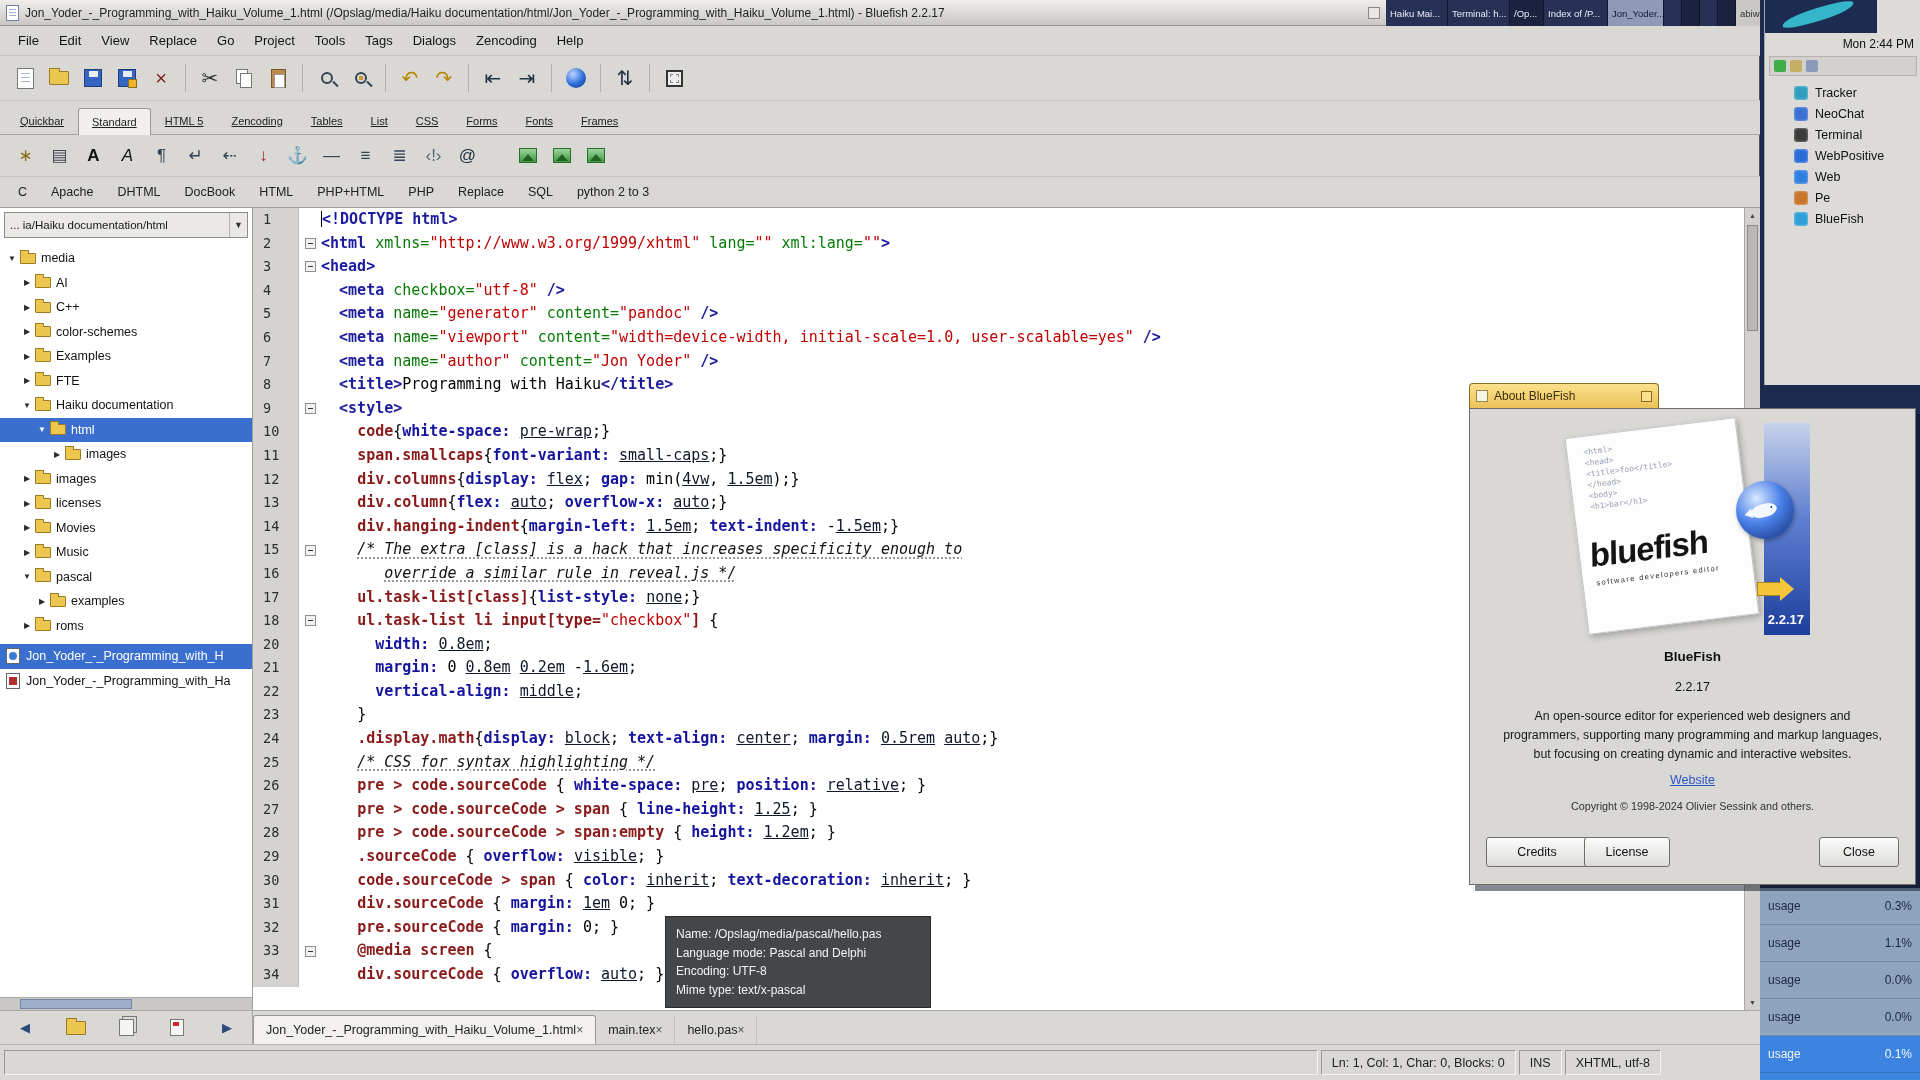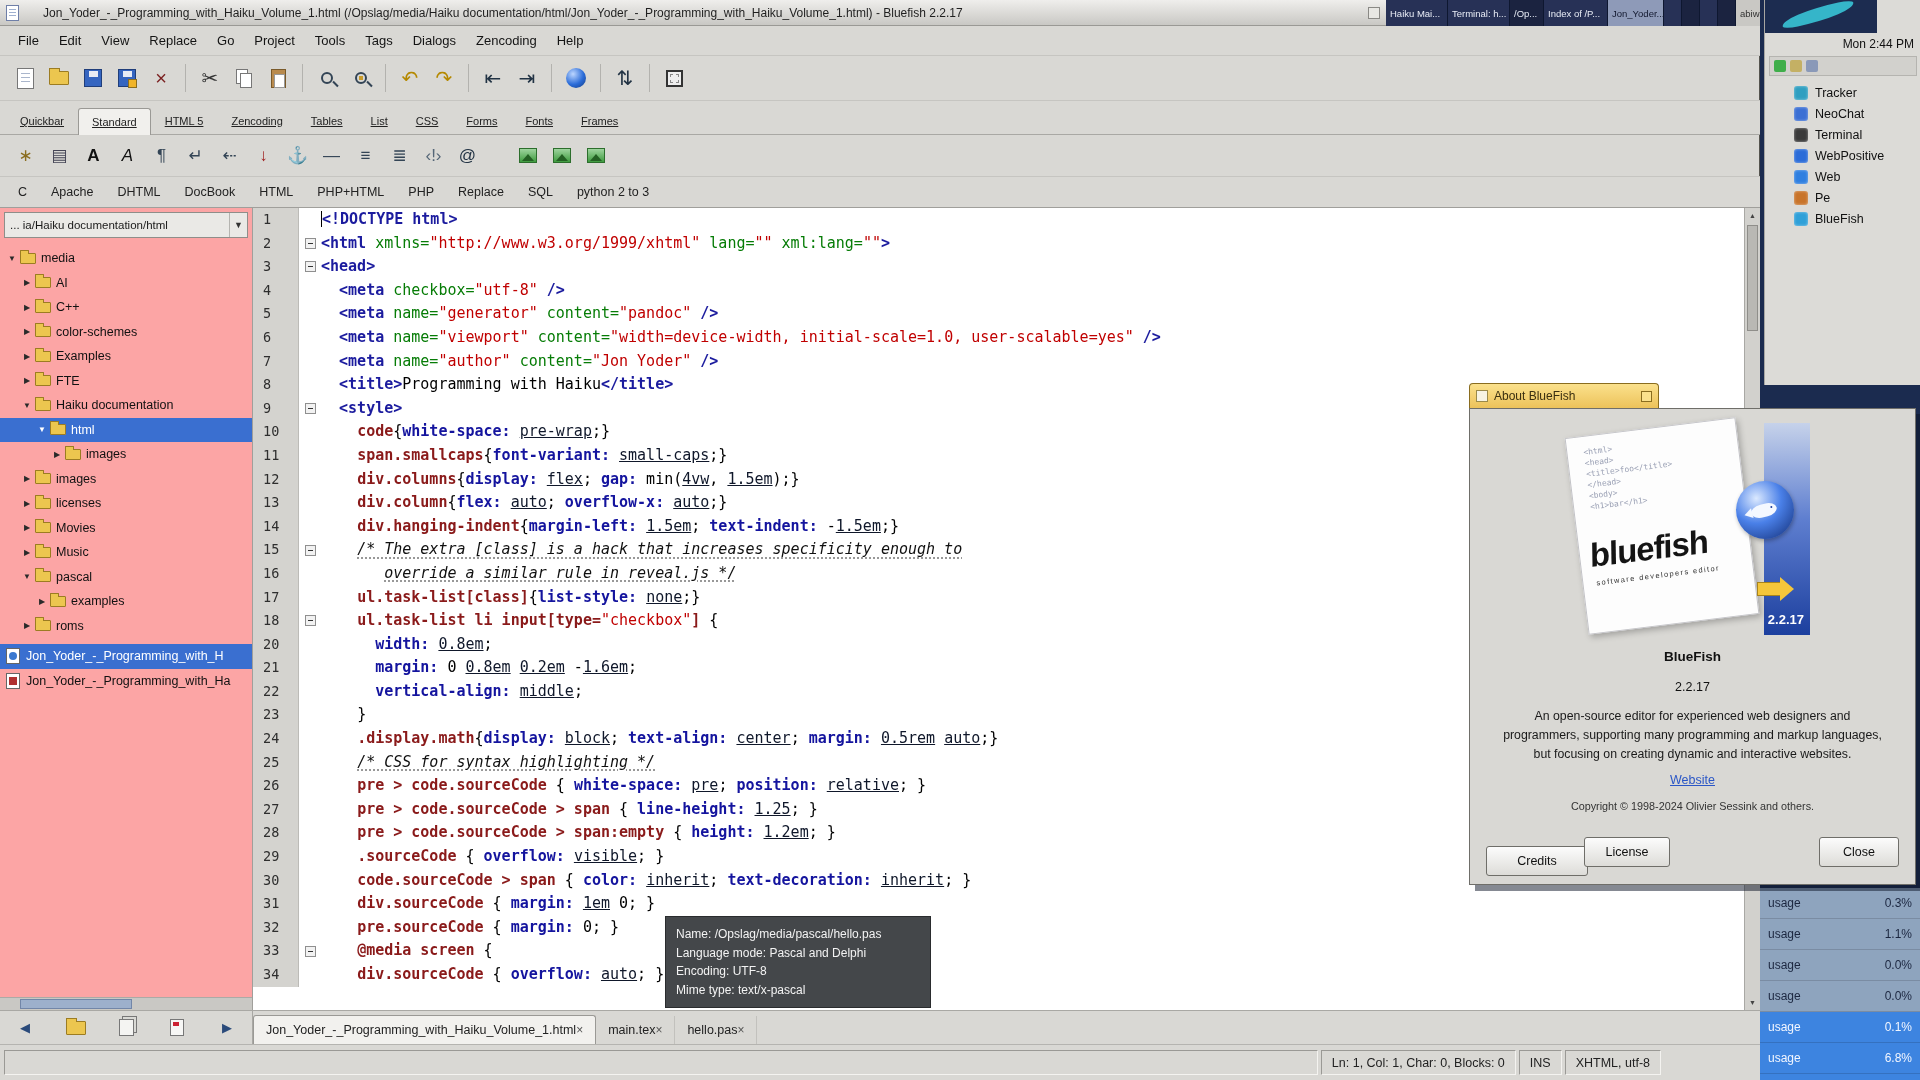--- a/index.html
+++ b/index.html
@@ -3,21 +3,21 @@
 <meta charset="utf-8">
 <style>
   html,body{margin:0;padding:0;overflow:hidden;background:#1b2b4f;width:1920px;height:1080px;
     font-family:"Liberation Sans",sans-serif;-webkit-font-smoothing:antialiased;}
   *{box-sizing:border-box;}
 
   
   .main-window{position:absolute;left:0;top:0;width:1760px;height:1080px;background:#d9d8d4;border-right:1px solid #55544f;z-index:1;}
 
   .titlebar{position:absolute;left:0;top:0;width:1386px;height:26px;background:linear-gradient(#efeeec,#c9c8c4);
-    border-bottom:1px solid #9a9995;display:flex;align-items:center;gap:24px;padding:0 6px;}
+    border-bottom:1px solid #9a9995;display:flex;align-items:center;gap:6px;padding:0 6px;}
   .win-icon{width:13px;height:16px;background:#fff;border:1px solid #6f7fa8;position:relative;flex:0 0 auto;}
   .win-icon::after{content:"";position:absolute;left:2px;top:3px;right:2px;height:8px;
     background:repeating-linear-gradient(#9fb0d0 0 1px,transparent 1px 3px);}
   .title-text{font-size:12px;color:#1f1f1f;white-space:nowrap;overflow:hidden;}
   .zoom-btn{width:12px;height:12px;border:1px solid #8a8985;background:#e8e7e3;margin-left:auto;flex:0 0 auto;}
 
   .desktop-tabs{position:absolute;left:1386px;top:0;width:374px;height:26px;display:flex;overflow:hidden;}
   .dtab{height:100%;border-right:1px solid #0e1730;font-size:9.5px;color:#e8ecf5;display:flex;align-items:center;
     padding:0 4px;white-space:nowrap;overflow:hidden;flex:0 0 auto;}
   .dtab.navy{background:#273156;} .dtab.dark{background:#1b2340;}
@@ -42,21 +42,21 @@
     padding-left:10px;border-bottom:1px solid #c6c5c1;}
   .tb2-btn{width:31px;height:31px;display:flex;align-items:center;justify-content:center;border-radius:3px;flex:0 0 auto;margin-right:3px;}
   .tb2-gap{width:26px;flex:0 0 auto;}
   .glyph2{font-size:17px;line-height:1;}
 
   .tabs2{position:absolute;left:0;top:177px;width:1760px;height:31px;display:flex;align-items:center;
     padding-left:6px;border-bottom:1px solid #a09f9b;background:#d9d8d4;}
   .ltab{font-size:12.5px;color:#222;padding:6px 12px;}
 
   
-  .sidebar{position:absolute;left:0;top:208px;width:253px;height:802px;background:#fca5a5;border-right:1px solid #a09f9b;}
+  .sidebar{position:absolute;left:0;top:208px;width:253px;height:802px;background:#ffffff;border-right:1px solid #a09f9b;}
   .path-combo{position:absolute;left:4px;top:4px;width:244px;height:26px;background:#eae9e6;border:1px solid #8f8e8a;
     display:flex;align-items:center;font-size:11.5px;color:#1a1a1a;padding-left:5px;}
   .combo-text{flex:1;white-space:nowrap;overflow:hidden;}
   .combo-arrow{width:18px;height:100%;border-left:1px solid #b5b4b0;display:flex;align-items:center;justify-content:center;font-size:9px;color:#333;}
   .tree{position:absolute;left:0;top:38px;width:100%;}
   .tree-row{height:24.5px;display:flex;align-items:center;font-size:12.5px;color:#111;white-space:nowrap;overflow:hidden;}
   .tree-row.selected{background:#3a6fd0;color:#fff;}
   .arrow{width:12px;font-size:8px;color:#2a2a2a;text-align:center;flex:0 0 auto;}
   .tree-row.selected .arrow{color:#fff;}
   .folder{width:16px;height:11px;background:#ecc64f;border:1px solid #9c7c22;border-radius:1px;position:relative;margin:0 5px 0 2px;flex:0 0 auto;}
@@ -115,21 +115,21 @@
   .db-leaf{position:absolute;left:16px;top:7px;width:74px;height:15px;background:#35b5c9;border-radius:80% 20% 80% 20%;transform:rotate(-12deg);}
   .db-clock{position:absolute;right:6px;top:37px;font-size:12px;color:#111;}
   .db-tray{position:absolute;left:4px;top:56px;width:148px;height:20px;background:#d2d1cd;border:1px solid #b5b4b0;display:flex;align-items:center;gap:4px;padding:0 4px;}
   .tray-ico{width:12px;height:12px;border-radius:2px;}
   .db-apps{position:absolute;left:0;top:82px;width:100%;padding-left:20px;}
   .db-app{height:21px;display:flex;align-items:center;gap:7px;padding-left:9px;font-size:12.5px;color:#111;}
   .db-ico{width:14px;height:14px;border-radius:3px;flex:0 0 auto;box-shadow:inset 0 0 3px rgba(255,255,255,.5);}
 
   
   .usage-window{position:absolute;left:1760px;top:888px;width:160px;height:166px;z-index:2;}
-  .u-row{height:31px;display:flex;align-items:center;justify-content:space-between;padding:0 8px;font-size:12px;border-bottom:1px solid rgba(0,0,0,.14);}
+  .u-row{height:37px;display:flex;align-items:center;justify-content:space-between;padding:0 8px;font-size:12px;border-bottom:1px solid rgba(0,0,0,.14);}
   .u-row.muted{background:#8ea4be;color:#1c2740;}
   .u-row.bright{background:#3d84e0;color:#f2f6ff;}
 
   
   .about{position:absolute;left:1469px;top:383px;width:447px;z-index:50;}
   .about-tab{position:relative;width:190px;height:25px;background:linear-gradient(#fbe18c,#ecc25a);border:1px solid #8a6d1f;
     border-bottom:none;border-radius:4px 4px 0 0;display:flex;align-items:center;gap:6px;padding:0 6px;font-size:12px;color:#3a2f10;}
   .mini-icon{width:12px;height:12px;background:#f7f3e2;border:1px solid #9a8a4a;}
   .tab-zoom{margin-left:auto;width:11px;height:11px;border:1px solid #8a6d1f;background:#fbe18c;}
   .about-body{width:447px;height:477px;background:#d9d8d4;border:1px solid #6f6e69;box-shadow:6px 6px 0 rgba(12,20,38,.5);position:relative;}
@@ -148,21 +148,21 @@
   .fish::after{content:"";position:absolute;right:4px;top:4px;width:2px;height:2px;border-radius:50%;background:#1c3f9e;}
   .art-arrow{position:absolute;right:30px;top:160px;width:22px;height:12px;background:#f5c63a;box-shadow:0 0 0 1px #a8841c;}
   .art-arrow::after{content:"";position:absolute;right:-14px;top:-6px;border-left:14px solid #f5c63a;border-top:12px solid transparent;border-bottom:12px solid transparent;}
   .about-name{position:absolute;left:0;right:0;top:240px;text-align:center;font-size:13.5px;font-weight:bold;color:#111;}
   .about-version{position:absolute;left:0;right:0;top:271px;text-align:center;font-size:12.5px;color:#111;}
   .about-desc{position:absolute;left:32px;right:32px;top:298px;text-align:center;font-size:12.3px;line-height:19px;color:#1a1a1a;}
   .about-link{position:absolute;left:0;right:0;top:364px;text-align:center;font-size:12.5px;color:#2a56c6;text-decoration:underline;}
   .about-copy{position:absolute;left:0;right:0;top:391px;text-align:center;font-size:10.8px;color:#333;}
   .btn{position:absolute;height:30px;background:linear-gradient(#fcfcfc,#dddcd8);border:1px solid #6f6e69;border-radius:3px;
     font-size:12.5px;display:flex;align-items:center;justify-content:center;color:#111;}
-  .btn-credits{left:16px;top:437px;width:102px;}
+  .btn-credits{left:16px;top:428px;width:102px;}
   .btn-license{left:114px;top:428px;width:86px;}
   .btn-close{right:16px;top:428px;width:80px;}
 
   
   .tooltip{position:absolute;left:665px;top:916px;width:266px;background:rgba(62,65,68,.97);color:#f3f3f3;font-size:12px;
     line-height:18.5px;padding:8px 10px;z-index:60;border:1px solid #2a2c2e;}
 
   
   .i-page{width:17px;height:21px;background:#fff;border:1px solid #777;display:inline-block;position:relative;}
   .i-page::after{content:"";position:absolute;left:3px;top:4px;right:3px;height:12px;background:repeating-linear-gradient(#aab6cc 0 1px,transparent 1px 4px);}

